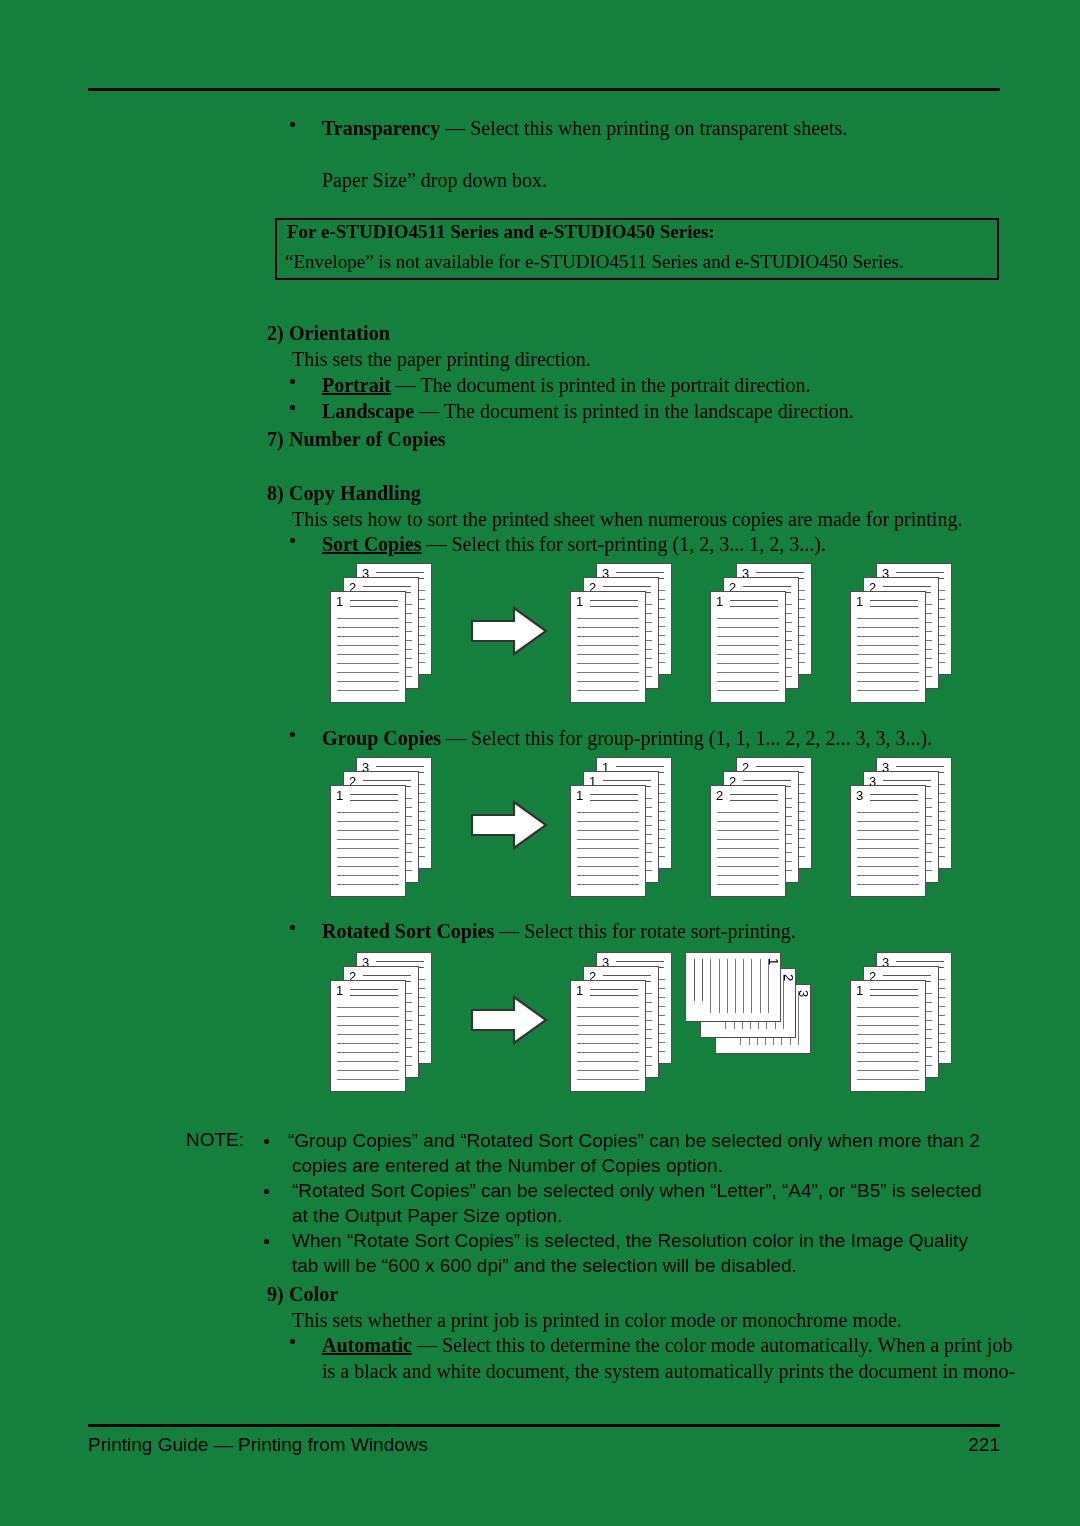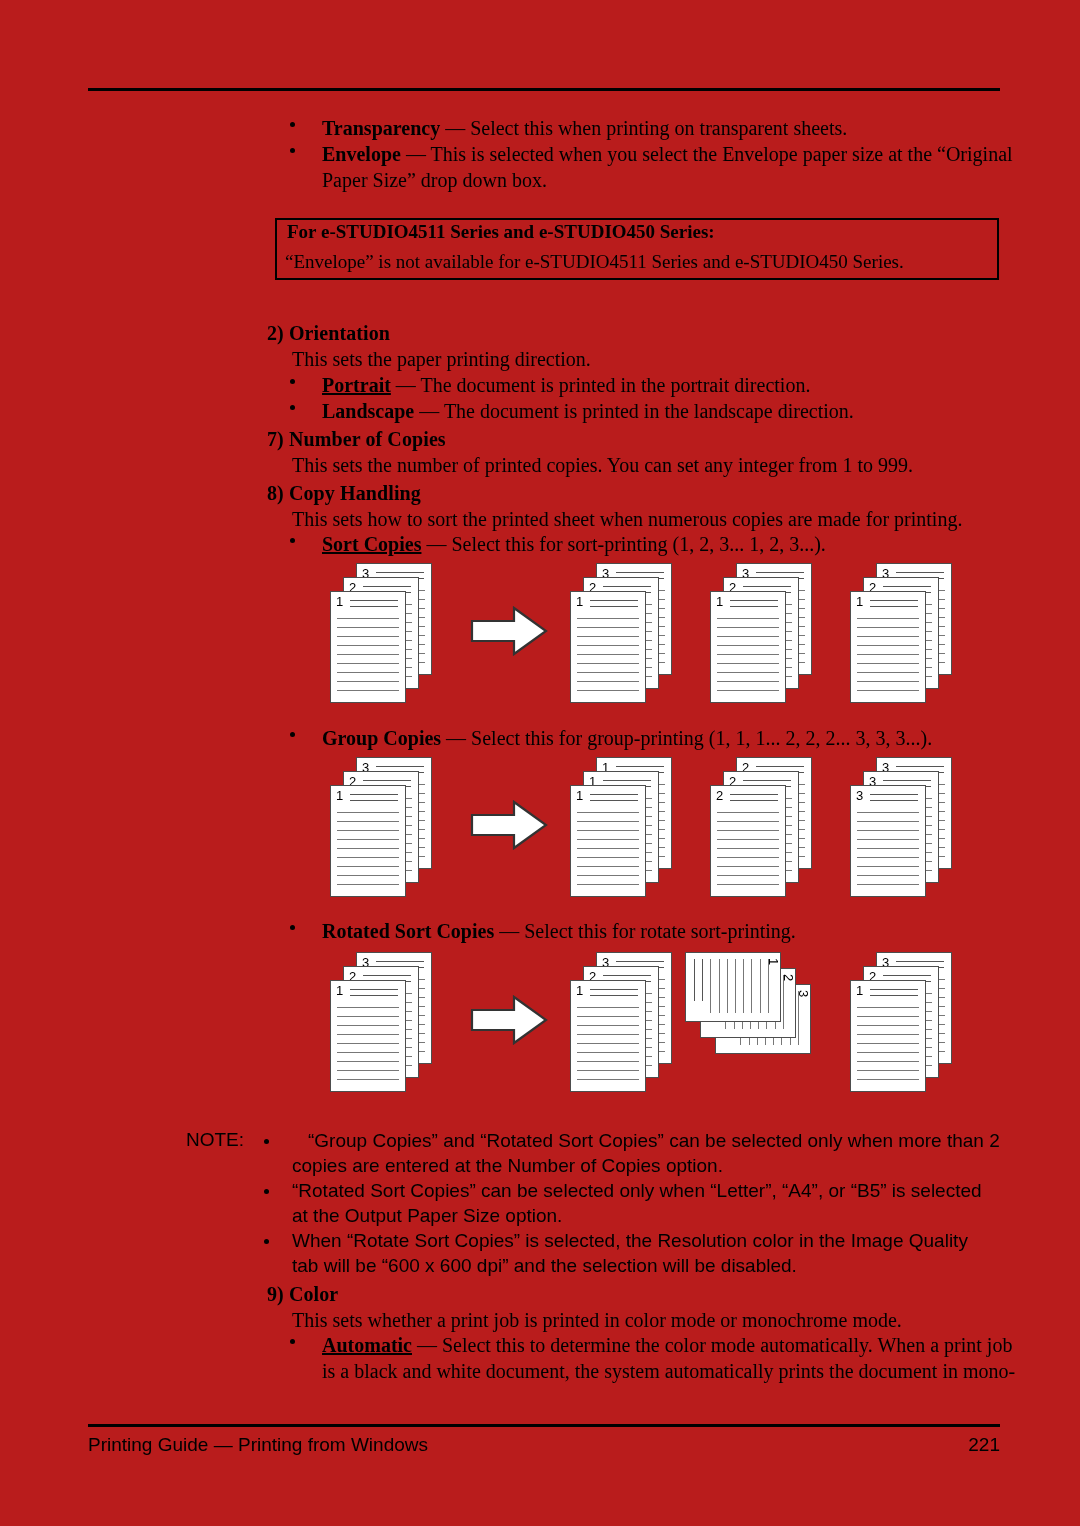--- a/index.html
+++ b/index.html
@@ -4,21 +4,21 @@
 <style>
   html, body {
     margin: 0;
     padding: 0;
     background: #ffffff;
   }
   .page {
     position: relative;
     width: 1080px;
     height: 1526px;
-    background: #b91c1c;
+    background: #15803d;
     font-family: "Liberation Serif", "DejaVu Serif", serif;
     color: #000000;
     overflow: hidden;
   }
 
   
   .rule-top {
     position: absolute;
     left: 88px;
     top: 88px;
@@ -226,26 +226,20 @@
 
   <div class="rule-top"></div>
 
   <div class="bullet-row" style="left:290px; top:115px; width:710px;">
     <span class="bullet-dot"></span>
     <div class="body-line" style="position:relative; left:32px; top:0;">
       <span class="b">Transparency</span><span> — </span><span>Select this when printing on transparent sheets.</span>
     </div>
   </div>
 
-  <div class="bullet-row" style="left:290px; top:141px; width:710px;">
-    <span class="bullet-dot"></span>
-    <div class="body-line" style="position:relative; left:32px; top:0;">
-      <span class="b">Envelope</span><span> — </span><span>This is selected when you select the Envelope paper size at the “Original</span>
-    </div>
-  </div>
   <div class="body-line" style="left:322px; top:167px; width:700px;">Paper Size” drop down box.</div>
 
   <div class="infobox">
     <div class="ib-title">For e-STUDIO4511 Series and e-STUDIO450 Series:</div>
     <div class="ib-body">“Envelope” is not available for e-STUDIO4511 Series and e-STUDIO450 Series.</div>
   </div>
 
   <div class="heading" style="left:267px; top:322px;">2) Orientation</div>
   <div class="body-line" style="left:292px; top:346px;">This sets the paper printing direction.</div>
 
@@ -257,21 +251,20 @@
   </div>
 
   <div class="bullet-row" style="left:290px; top:372px; width:710px;">
     <span class="bullet-dot"></span>
     <div class="body-line" style="position:relative; left:32px; top:0;">
       <span class="b u">Portrait</span><span> — </span><span>The document is printed in the portrait direction.</span>
     </div>
   </div>
 
   <div class="heading" style="left:267px; top:428px;">7) Number of Copies</div>
-  <div class="body-line" style="left:292px; top:452px;">This sets the number of printed copies.  You can set any integer from 1 to 999.</div>
 
   <div class="heading" style="left:267px; top:482px;">8) Copy Handling</div>
   <div class="body-line" style="left:292px; top:506px;">This sets how to sort the printed sheet when numerous copies are made for printing.</div>
 
   <div class="bullet-row" style="left:290px; top:531px; width:710px;">
     <span class="bullet-dot"></span>
     <div class="body-line" style="position:relative; left:32px; top:0;">
       <span class="b u">Sort Copies</span><span> — </span><span>Select this for sort-printing (1, 2, 3... 1, 2, 3...).</span>
     </div>
   </div>
@@ -835,21 +828,21 @@
           <div class="ln" style="top: 80px;"></div>
           <div class="ln" style="top: 89px;"></div>
           <div class="ln" style="top: 98px;"></div>
         </div>
       </div>
   </div>
 
   <div class="note-label" style="left:186px; top:1129px;">NOTE:</div>
 
   <span class="note-dot" style="left:264px; top:1139px;"></span>
-  <div class="note-item" style="left:308px; top:1128px; width:705px;">“Group Copies” and “Rotated Sort Copies” can be selected only when more than 2</div>
+  <div class="note-item" style="left:288px; top:1128px; width:705px;">“Group Copies” and “Rotated Sort Copies” can be selected only when more than 2</div>
   <div class="note-item" style="left:292px; top:1153px; width:705px;">copies are entered at the Number of Copies option.</div>
 
   <span class="note-dot" style="left:264px; top:1189px;"></span>
   <div class="note-item" style="left:292px; top:1178px; width:705px;">“Rotated Sort Copies” can be selected only when “Letter”, “A4”, or “B5” is selected</div>
   <div class="note-item" style="left:292px; top:1203px; width:705px;">at the Output Paper Size option.</div>
 
   <span class="note-dot" style="left:264px; top:1239px;"></span>
   <div class="note-item" style="left:292px; top:1228px; width:705px;">When “Rotate Sort Copies” is selected, the Resolution color in the Image Quality</div>
   <div class="note-item" style="left:292px; top:1253px; width:705px;">tab will be “600 x 600 dpi” and the selection will be disabled.</div>
 

